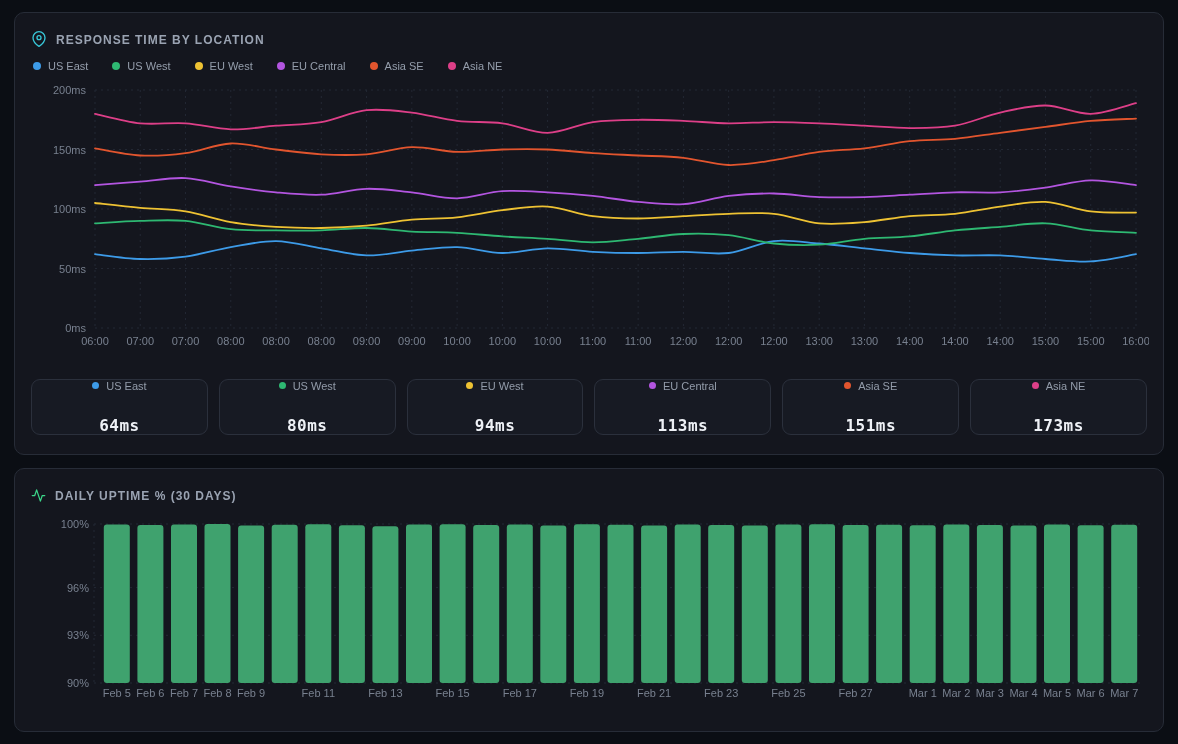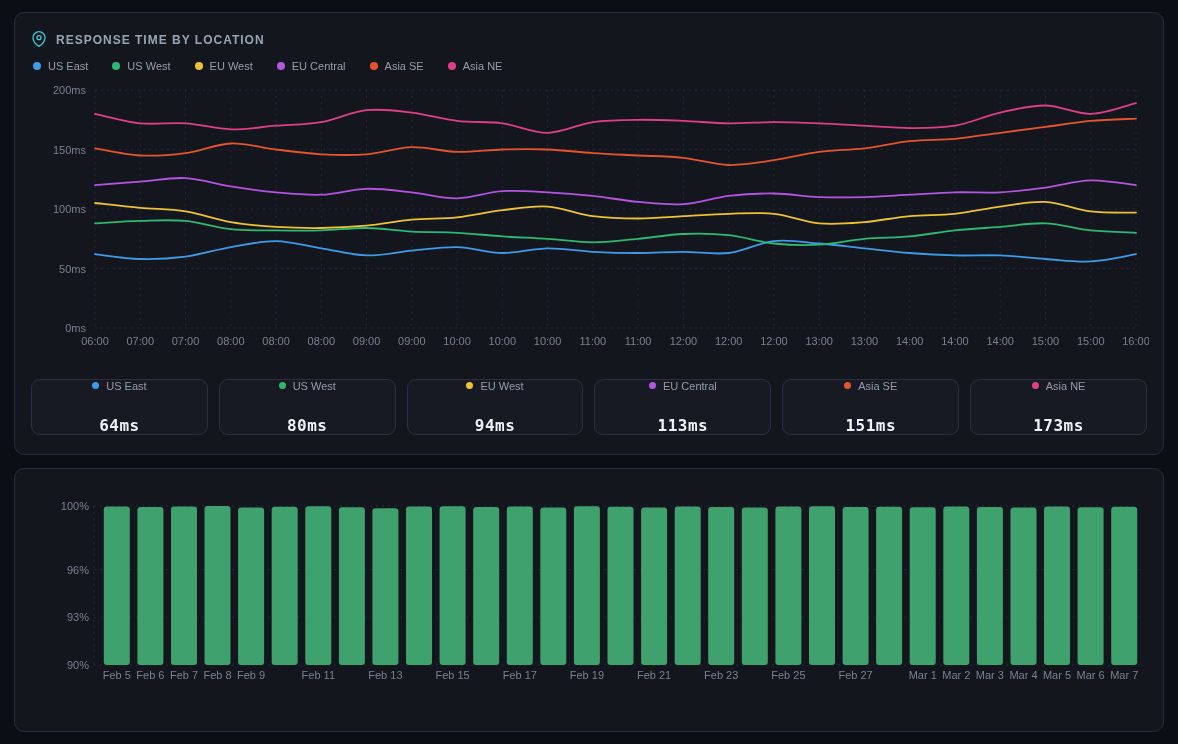--- a/index.html
+++ b/index.html
@@ -191,20 +191,26 @@
         <div class="card-top">
           <span class="card-dot" style="background: rgb(221, 63, 136);"></span>
           <span class="card-label">Asia NE</span>
         </div>
         <div class="card-value">173ms</div>
       </div>
     </div>
 </div>
 
 <div class="panel" id="panel-uptime">
+  <div class="panel-header">
+    <svg width="15" height="15" viewBox="0 0 24 24" fill="none" stroke="#3bd689" stroke-width="2" stroke-linecap="round" stroke-linejoin="round">
+      <polyline points="22 12 18 12 15 21 9 3 6 12 2 12"></polyline>
+    </svg>
+    <span class="panel-title">DAILY UPTIME % (30 DAYS)</span>
+  </div>
 
   <svg class="chart" id="uptime-chart" width="1118" height="192" style="margin-top:8px">
       <line x1="63" x2="1110" y1="13" y2="13" stroke="#232834" stroke-dasharray="2 4"></line>
       <text x="58" y="17" text-anchor="end" fill="#78808f">100%</text>
       <line x1="63" x2="1110" y1="76.6" y2="76.6" stroke="#232834" stroke-dasharray="2 4"></line>
       <text x="58" y="80.6" text-anchor="end" fill="#78808f">96%</text>
       <line x1="63" x2="1110" y1="124.3" y2="124.3" stroke="#232834" stroke-dasharray="2 4"></line>
       <text x="58" y="128.3" text-anchor="end" fill="#78808f">93%</text>
       <line x1="63" x2="1110" y1="172" y2="172" stroke="#232834" stroke-dasharray="2 4"></line>
       <text x="58" y="176" text-anchor="end" fill="#78808f">90%</text>

